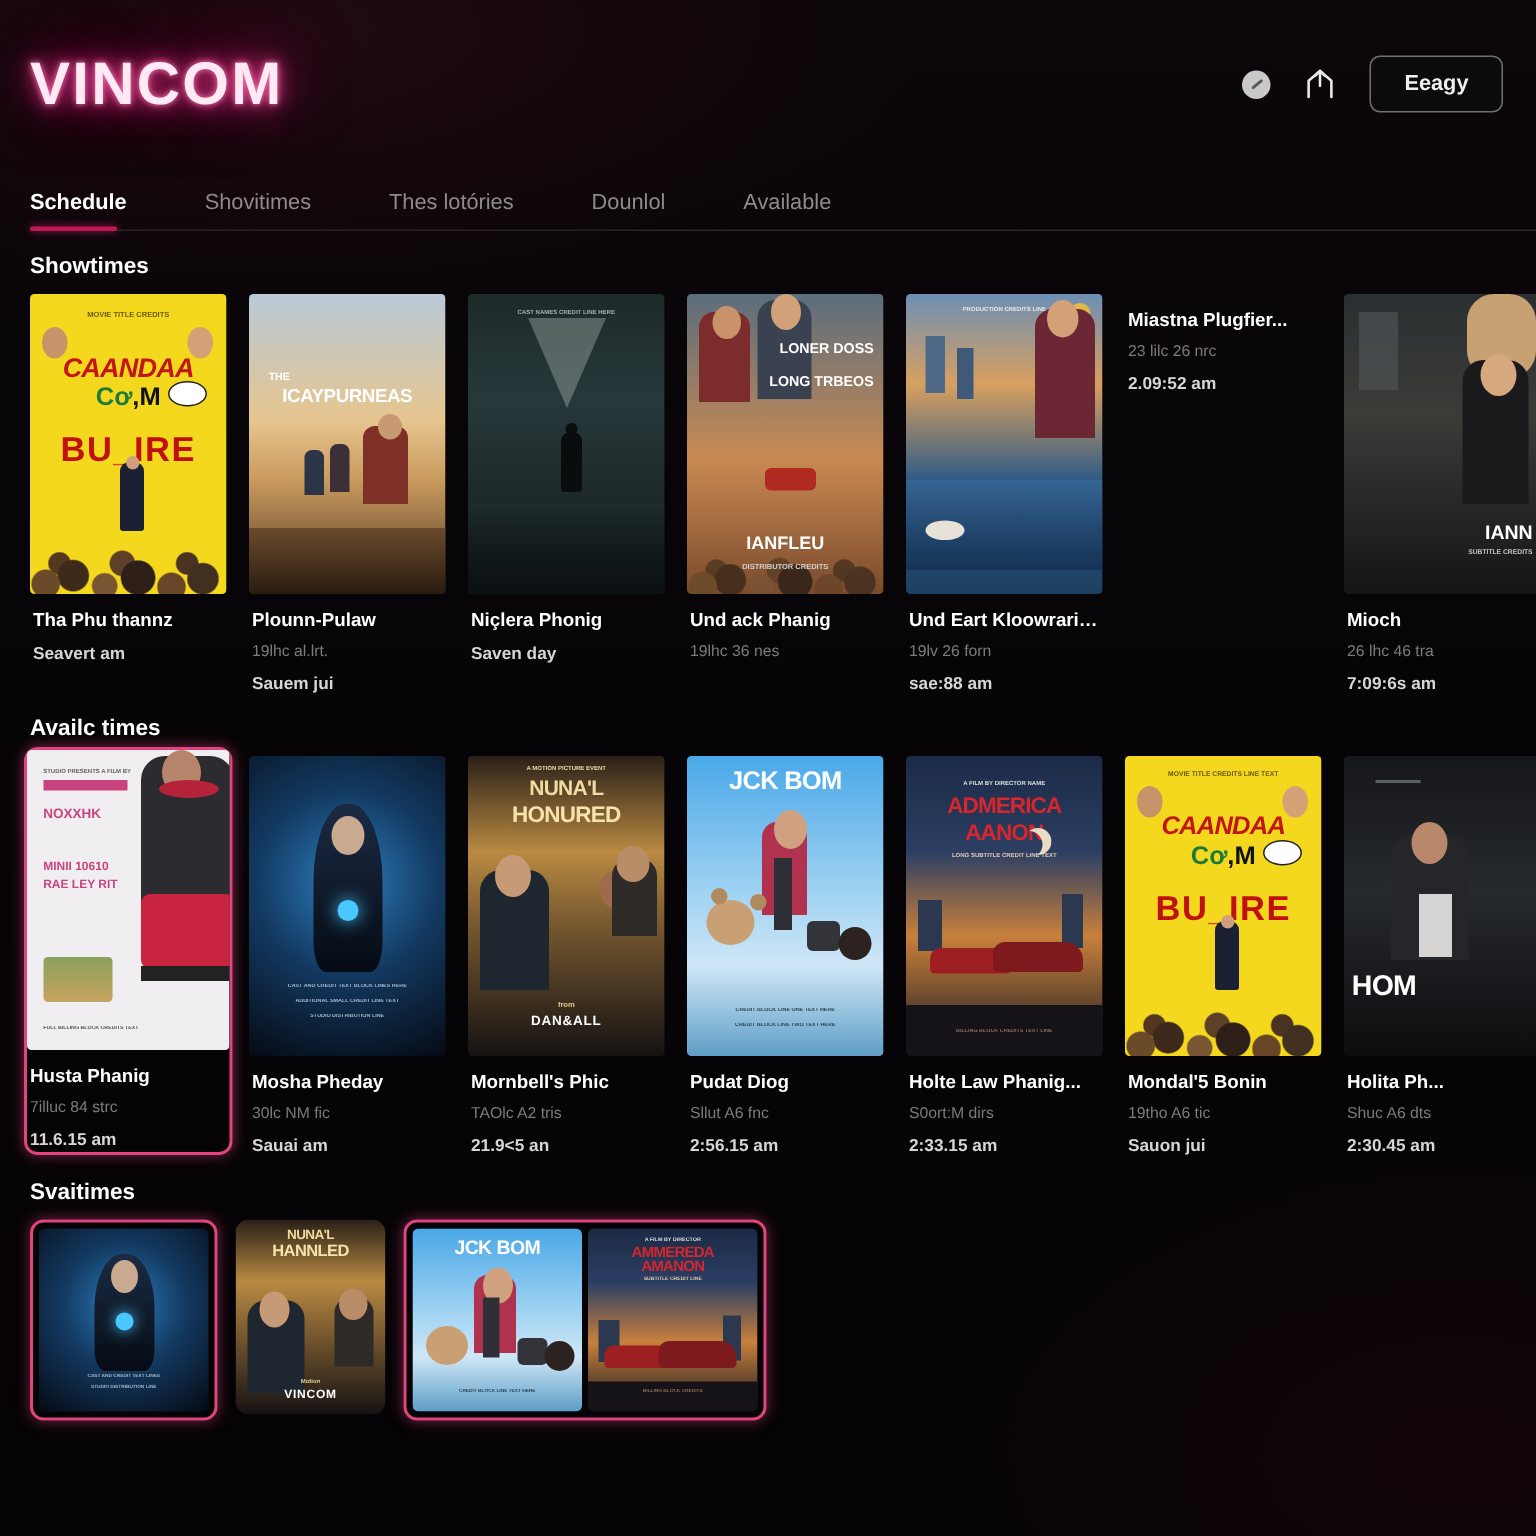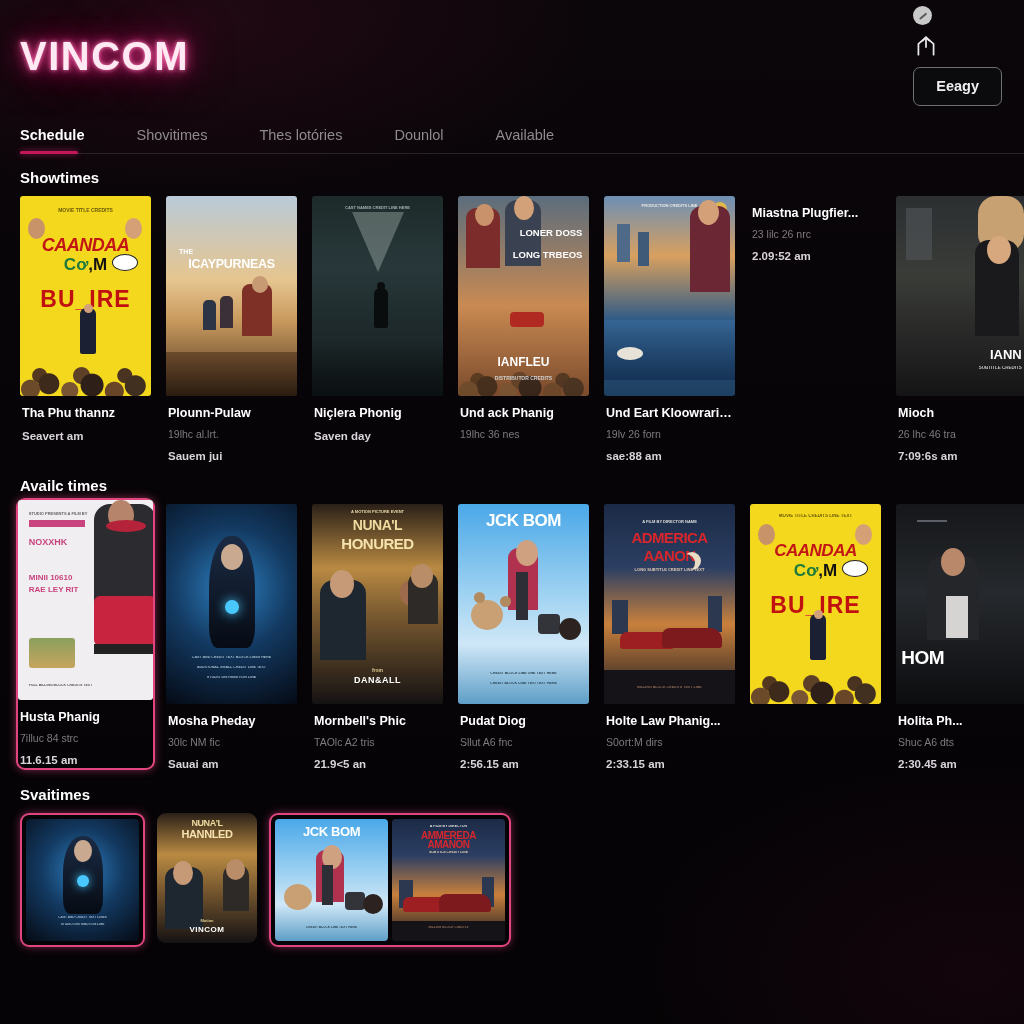--- a/index.html
+++ b/index.html
@@ -29,21 +29,21 @@
     font-size:40px; font-weight:bold; letter-spacing:1.5px;
     color:#ffe9f2;
     text-shadow:
       0 0 4px #ff7ab8,
       0 0 12px #e8368a,
       0 0 26px rgba(214,32,110,.85),
       0 0 48px rgba(190,20,95,.55);
     line-height:1;
     user-select:none;
   }
-  .header-right { display:flex; gap:8px;flex-direction:column; }
+  .header-right { display:flex; align-items:center; gap:20px; }
   .icon-circle {
     width:19px; height:19px; border-radius:50%;
     background:#c9c9c9;
     position:relative;
     filter:blur(.2px);
   }
   .icon-circle::after {
     content:""; position:absolute; left:50%; top:50%;
     width:9px; height:1.6px; background:#5a5a5a;
     transform:translate(-50%,-50%) rotate(-40deg);
@@ -435,20 +435,25 @@
             <div style="position:absolute;right:7%;top:10%;width:17px;height:21px;border-radius:50%;background:#d6a077"></div>
             <div class="art-txt" style="top:19%;font-size:17px;color:#c21515;font-style:italic;letter-spacing:-.5px">CAANDAA</div>
             <div class="art-txt" style="top:29%;font-size:17px;color:#1d7a3a;font-weight:bold">Cơ<span style="color:#111">,M</span></div>
             <div style="position:absolute;right:10%;top:28%;width:26px;height:17px;border-radius:50%;background:#fff;border:1px solid #222"></div>
             <div class="art-txt" style="top:45%;font-size:23px;color:#c01010;letter-spacing:1px">BU<span style="color:#d43;">_</span>IRE</div>
             <div style="position:absolute;left:46%;top:55%;width:16px;height:46px;background:#1b2133;border-radius:6px 6px 2px 2px"></div>
             <div style="position:absolute;left:49%;top:53%;width:9px;height:9px;border-radius:50%;background:#d1a07a"></div>
             <div class="crowd"></div>
           </div>
         </div>
+        <div class="meta">
+          <div class="m-title">Mondal'5 Bonin</div>
+          <div class="m-sub">19tho A6 tic</div>
+          <div class="m-time">Sauon jui</div>
+        </div>
       </div>
 
       <div class="card">
         <div class="poster">
           <div class="art" style="background:linear-gradient(180deg,#15171a 0%,#26292d 45%,#0c0d0f 100%)">
             <div style="position:absolute;left:16%;top:8%;width:30px;height:2px;background:#5b6066"></div>
             <div style="position:absolute;left:24%;top:26%;width:52px;height:84px;background:#24262a;border-radius:16px 16px 0 0"></div>
             <div style="position:absolute;left:34%;top:22%;width:24px;height:28px;border-radius:50%;background:#b9876a"></div>
             <div style="position:absolute;left:38%;top:46%;width:22px;height:42px;background:#d6d4d2"></div>
             <div class="art-txt" style="top:72%;font-size:19px;color:#ffffff;letter-spacing:-.5px;text-align:left;padding-left:4%">HOM</div>

